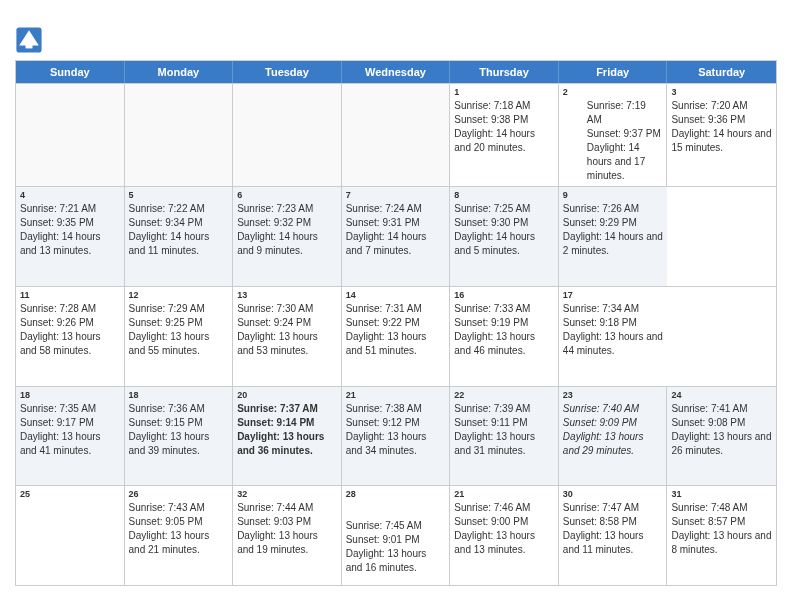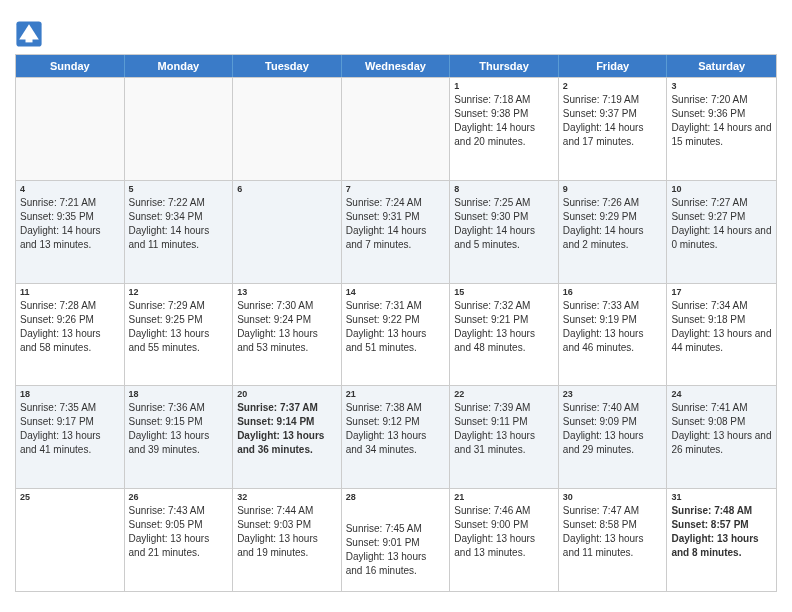--- a/index.html
+++ b/index.html
@@ -6,21 +6,21 @@
     body {
       font-family: Arial, sans-serif;
       background: #fff;
       width: 792px;
       height: 612px;
       overflow: hidden;
     }
     .page {
       width: 792px;
       height: 612px;
-      padding: 20px 15px;
+      padding: 26px 15px;
       display: flex;
       flex-direction: column;
     }
     .header {
       display: flex;
       align-items: flex-start;
       justify-content: space-between;
       margin-bottom: 6px;
     }
     .logo {
@@ -148,21 +148,21 @@
           <div class="cal-cell empty"></div>
           <div class="cal-cell empty"></div>
           <div class="cal-cell">
             <div class="day-number">1</div>
             <div class="day-info" style="white-space: pre-line;">Sunrise: 7:18 AM
 Sunset: 9:38 PM
 Daylight: 14 hours and 20 minutes.</div>
           </div>
           <div class="cal-cell">
             <div class="day-number">2</div>
-            <div class="day-info" style="white-space: pre-line;">Sunrise: 7:19 AM
+            <div class="day-info" style="white-space: pre-line; margin-left: 24px;">Sunrise: 7:19 AM
 Sunset: 9:37 PM
 Daylight: 14 hours and 17 minutes.</div>
           </div>
           <div class="cal-cell">
             <div class="day-number">3</div>
             <div class="day-info" style="white-space: pre-line;">Sunrise: 7:20 AM
 Sunset: 9:36 PM
 Daylight: 14 hours and 15 minutes.</div>
           </div>
         </div>
@@ -174,45 +174,42 @@
 Daylight: 14 hours and 13 minutes.</div>
           </div>
           <div class="cal-cell alt-row">
             <div class="day-number">5</div>
             <div class="day-info" style="white-space: pre-line;">Sunrise: 7:22 AM
 Sunset: 9:34 PM
 Daylight: 14 hours and 11 minutes.</div>
           </div>
           <div class="cal-cell alt-row">
             <div class="day-number">6</div>
+            <div class="day-info" style="white-space: pre-line;">Sunrise: 7:23 AM
+Sunset: 9:32 PM
+Daylight: 14 hours and 9 minutes.</div>
           </div>
           <div class="cal-cell alt-row">
             <div class="day-number">7</div>
             <div class="day-info" style="white-space: pre-line;">Sunrise: 7:24 AM
 Sunset: 9:31 PM
 Daylight: 14 hours and 7 minutes.</div>
           </div>
           <div class="cal-cell alt-row">
             <div class="day-number">8</div>
             <div class="day-info" style="white-space: pre-line;">Sunrise: 7:25 AM
 Sunset: 9:30 PM
 Daylight: 14 hours and 5 minutes.</div>
           </div>
           <div class="cal-cell alt-row">
             <div class="day-number">9</div>
             <div class="day-info" style="white-space: pre-line;">Sunrise: 7:26 AM
 Sunset: 9:29 PM
 Daylight: 14 hours and 2 minutes.</div>
           </div>
-          <div class="cal-cell alt-row">
-            <div class="day-number">10</div>
-            <div class="day-info" style="white-space: pre-line;">Sunrise: 7:27 AM
-Sunset: 9:27 PM
-Daylight: 14 hours and 0 minutes.</div>
-          </div>
         </div>
         <div class="cal-week">
           <div class="cal-cell">
             <div class="day-number">11</div>
             <div class="day-info" style="white-space: pre-line;">Sunrise: 7:28 AM
 Sunset: 9:26 PM
 Daylight: 13 hours and 58 minutes.</div>
           </div>
           <div class="cal-cell">
             <div class="day-number">12</div>
@@ -226,26 +223,20 @@
 Sunset: 9:24 PM
 Daylight: 13 hours and 53 minutes.</div>
           </div>
           <div class="cal-cell">
             <div class="day-number">14</div>
             <div class="day-info" style="white-space: pre-line;">Sunrise: 7:31 AM
 Sunset: 9:22 PM
 Daylight: 13 hours and 51 minutes.</div>
           </div>
           <div class="cal-cell">
-            <div class="day-number">15</div>
-            <div class="day-info" style="white-space: pre-line;">Sunrise: 7:32 AM
-Sunset: 9:21 PM
-Daylight: 13 hours and 48 minutes.</div>
-          </div>
-          <div class="cal-cell">
             <div class="day-number">16</div>
             <div class="day-info" style="white-space: pre-line;">Sunrise: 7:33 AM
 Sunset: 9:19 PM
 Daylight: 13 hours and 46 minutes.</div>
           </div>
           <div class="cal-cell">
             <div class="day-number">17</div>
             <div class="day-info" style="white-space: pre-line;">Sunrise: 7:34 AM
 Sunset: 9:18 PM
 Daylight: 13 hours and 44 minutes.</div>
@@ -277,21 +268,21 @@
 Daylight: 13 hours and 34 minutes.</div>
           </div>
           <div class="cal-cell alt-row">
             <div class="day-number">22</div>
             <div class="day-info" style="white-space: pre-line;">Sunrise: 7:39 AM
 Sunset: 9:11 PM
 Daylight: 13 hours and 31 minutes.</div>
           </div>
           <div class="cal-cell alt-row">
             <div class="day-number">23</div>
-            <div class="day-info" style="white-space: pre-line;">Sunrise: 7:40 AM
+            <div class="day-info" style="white-space: pre-line; font-style: italic;">Sunrise: 7:40 AM
 Sunset: 9:09 PM
 Daylight: 13 hours and 29 minutes.</div>
           </div>
           <div class="cal-cell alt-row">
             <div class="day-number">24</div>
             <div class="day-info" style="white-space: pre-line;">Sunrise: 7:41 AM
 Sunset: 9:08 PM
 Daylight: 13 hours and 26 minutes.</div>
           </div>
         </div>
@@ -324,20 +315,20 @@
 Daylight: 13 hours and 13 minutes.</div>
           </div>
           <div class="cal-cell">
             <div class="day-number">30</div>
             <div class="day-info" style="white-space: pre-line;">Sunrise: 7:47 AM
 Sunset: 8:58 PM
 Daylight: 13 hours and 11 minutes.</div>
           </div>
           <div class="cal-cell">
             <div class="day-number">31</div>
-            <div class="day-info" style="white-space: pre-line; font-weight: bold;">Sunrise: 7:48 AM
+            <div class="day-info" style="white-space: pre-line;">Sunrise: 7:48 AM
 Sunset: 8:57 PM
 Daylight: 13 hours and 8 minutes.</div>
           </div>
         </div>
       </div>
   </div>
 </div>
 
 </body></html>

